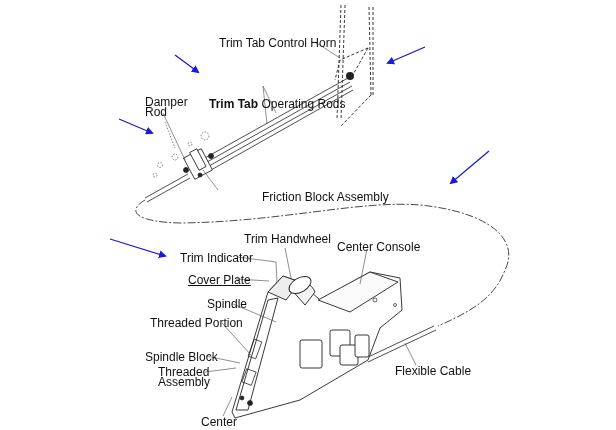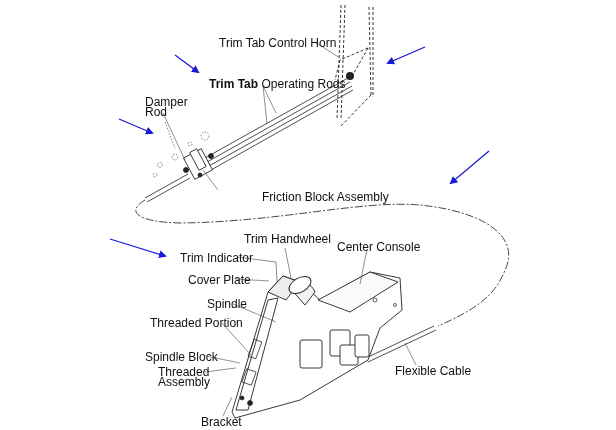--- a/index.html
+++ b/index.html
@@ -111,26 +111,26 @@
     <line x1="236" y1="279" x2="269" y2="281"></line>
     <line x1="233" y1="304" x2="276" y2="322"></line>
     <line x1="222" y1="323" x2="251" y2="355"></line>
     <line x1="206" y1="356" x2="240" y2="363"></line>
     <line x1="205" y1="372" x2="236" y2="368"></line>
     <line x1="223" y1="416" x2="232" y2="397"></line>
   </g>
 </svg>
 
 <div class="lbl" style="left:219px;top:38px;">Trim Tab Control Horn</div>
-<div class="lbl" style="left:209px;top:79px;"><span class="b">Trim Tab</span> <span>Operating Rods</span></div>
+<div class="lbl" style="left:209px;top:99px;"><span class="b">Trim Tab</span> <span>Operating Rods</span></div>
 <div class="lbl center" style="left:145px;top:97px;width:36px;"><span>Damper</span><br><span>Rod</span></div>
 <div class="lbl" style="left:215px;top:192px;margin-left:47px;">Friction Block Assembly</div>
 
 <div class="lbl" style="left:244px;top:234px;">Trim Handwheel</div>
 <div class="lbl" style="left:337px;top:242px;">Center Console</div>
 <div class="lbl" style="left:180px;top:253px;">Trim Indicator</div>
-<div class="lbl" style="left:188px;top:275px;">Cover Plate</div>
+<div class="lbl" style="left:188px;top:275px;text-decoration:underline;">Cover Plate</div>
 <div class="lbl" style="left:207px;top:299px;">Spindle</div>
 <div class="lbl" style="left:150px;top:318px;">Threaded Portion</div>
 <div class="lbl" style="left:145px;top:352px;">Spindle Block</div>
 <div class="lbl center" style="left:158px;top:367px;width:50px;"><span>Threaded</span><br><span>Assembly</span></div>
-<div class="lbl" style="left:201px;top:417px;">Bracket</div>
+<div class="lbl" style="left:201px;top:417px;">Center</div>
 <div class="lbl" style="left:395px;top:366px;"><span>Flexible</span> <span>Cable</span></div>
 
 </body></html>

